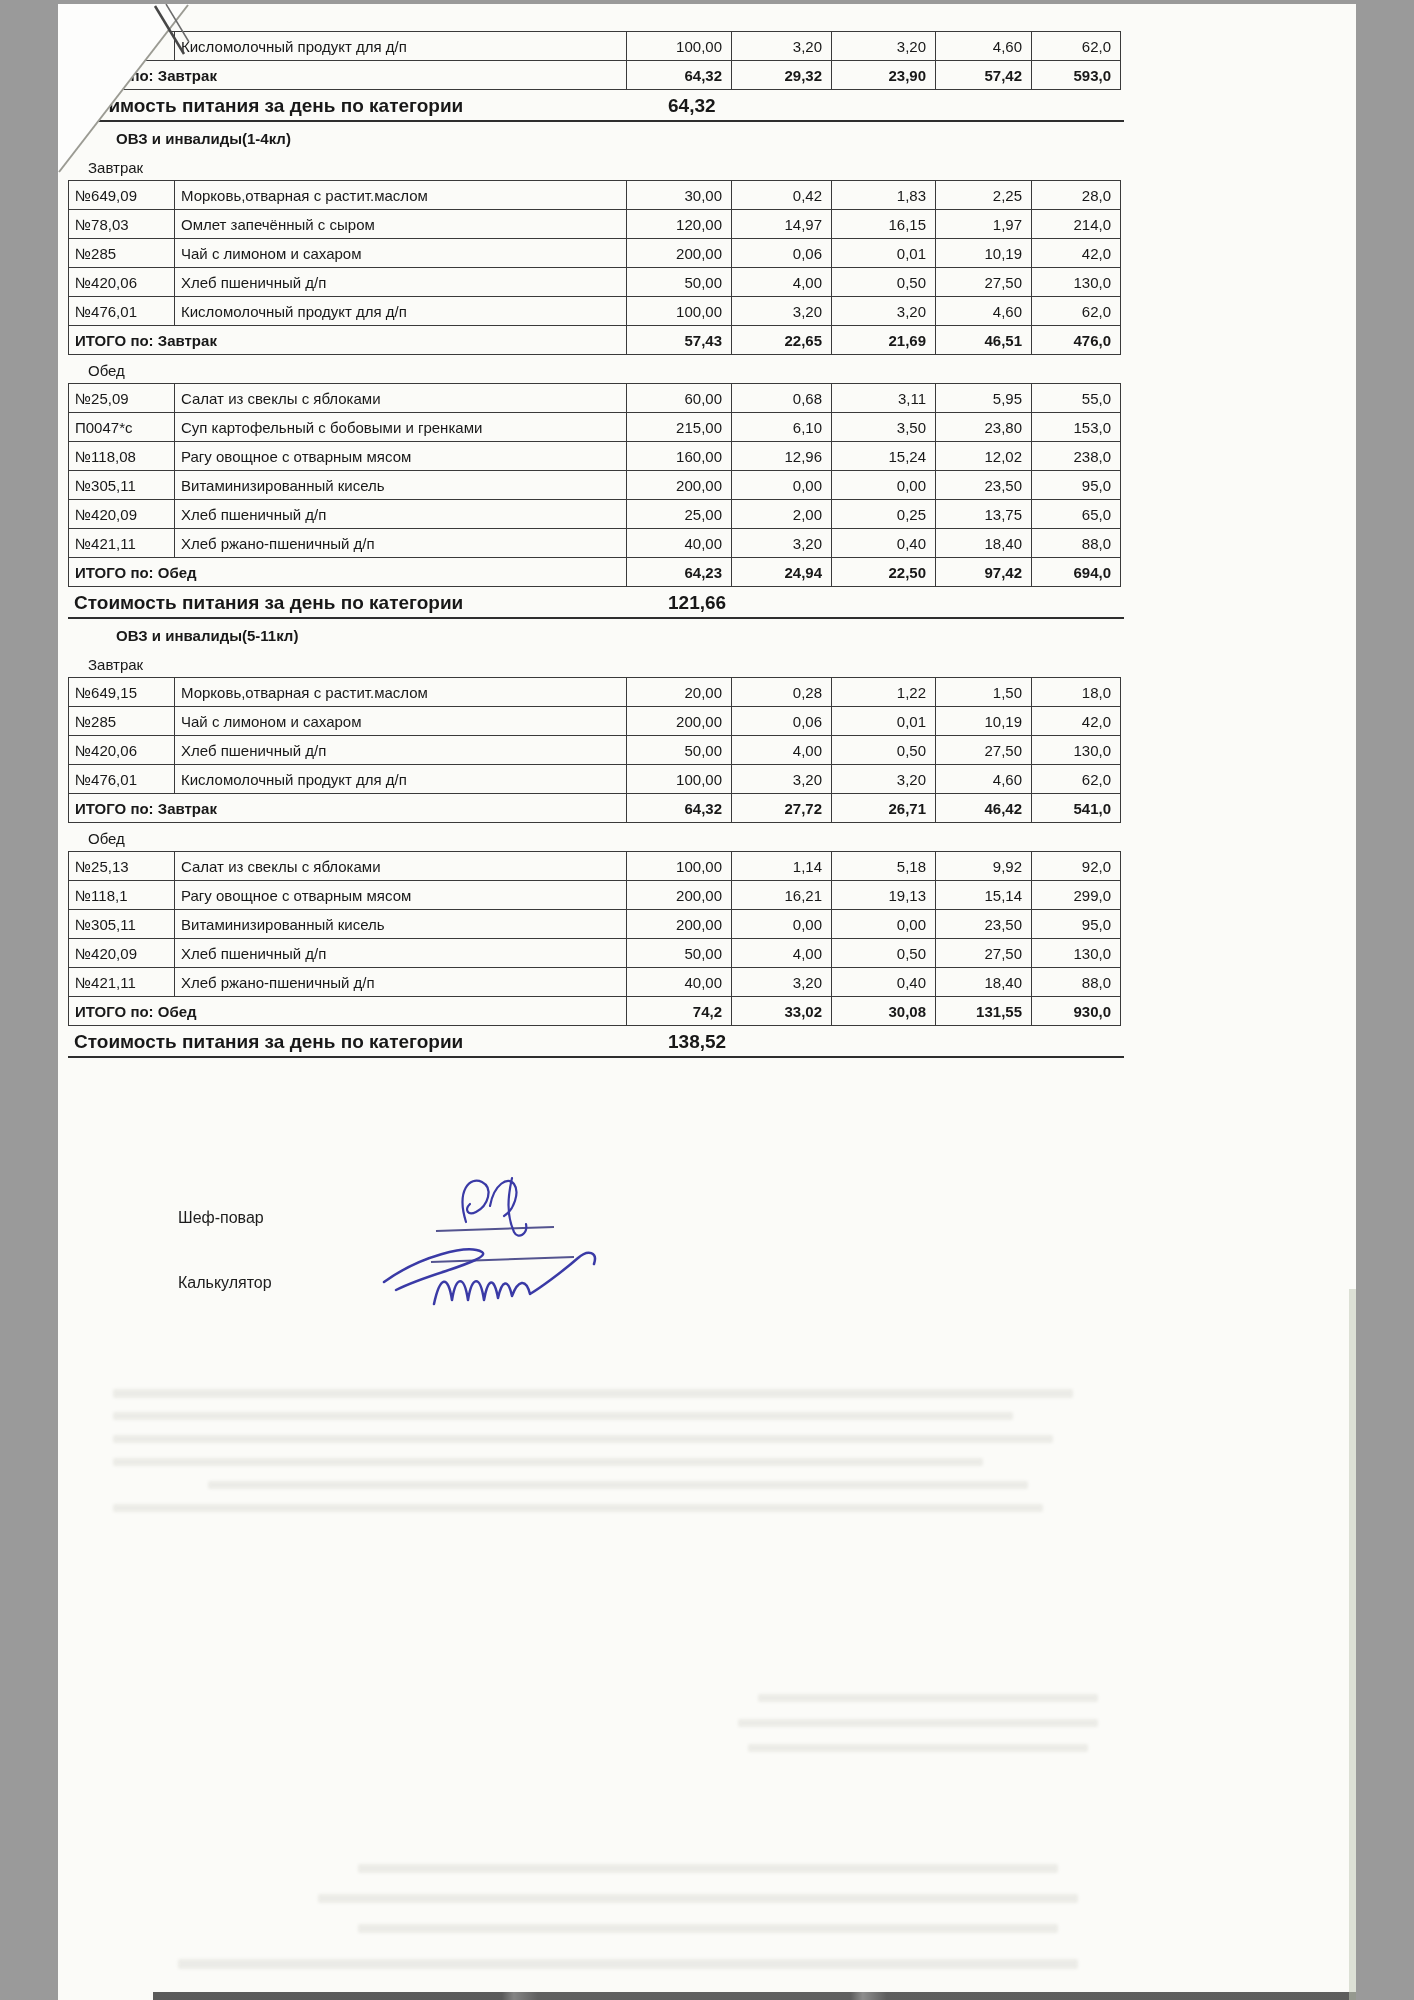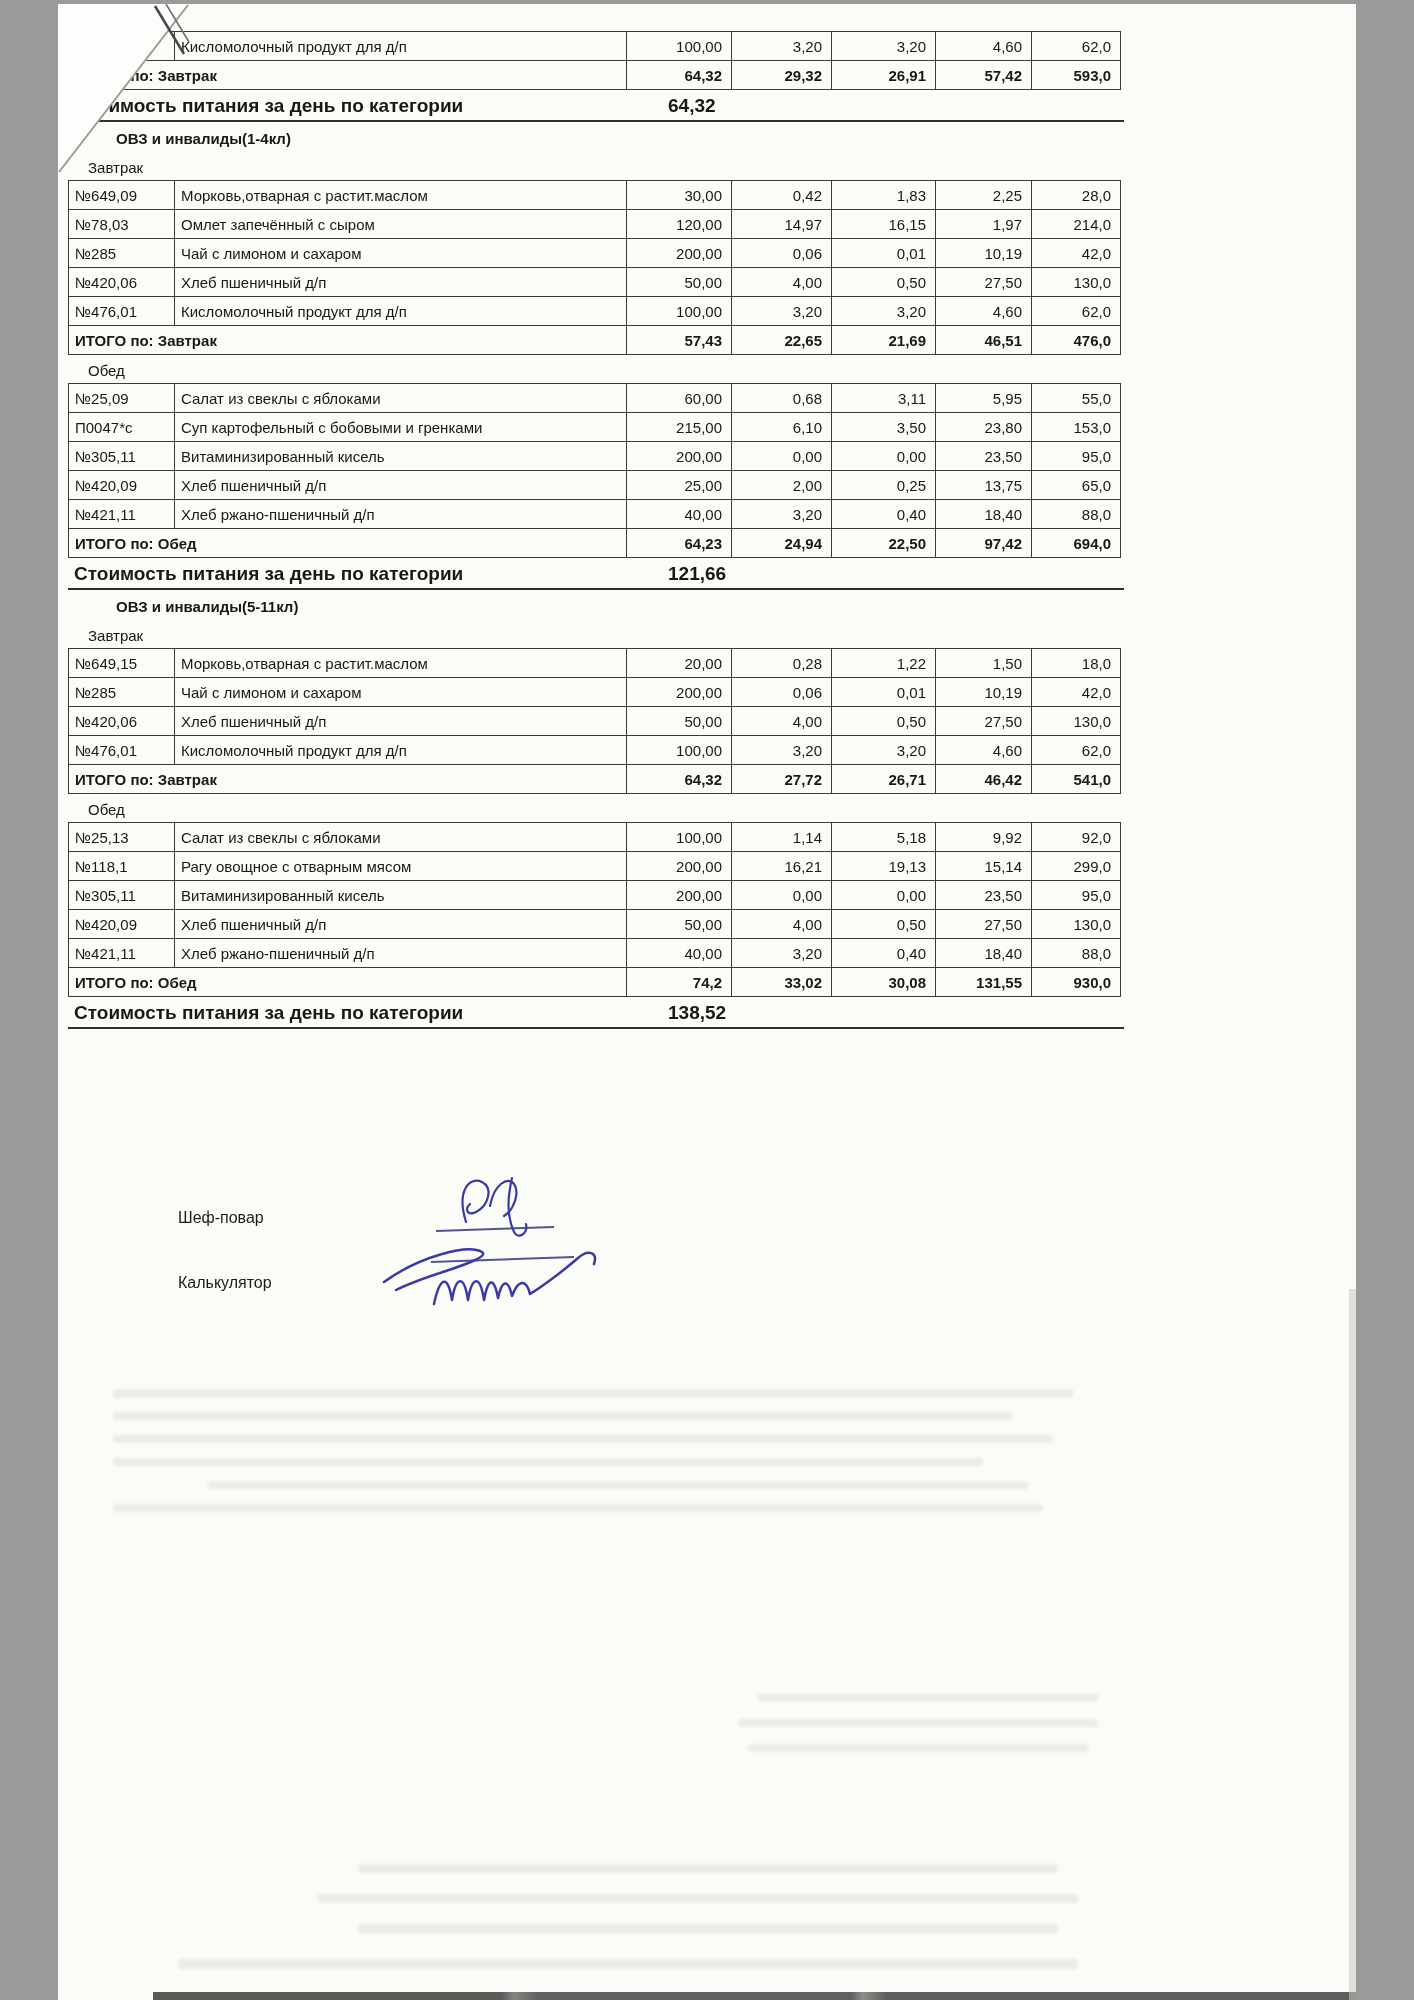--- a/index.html
+++ b/index.html
@@ -72,21 +72,21 @@
             <td class="num">100,00</td>
             <td class="num">3,20</td>
             <td class="num">3,20</td>
             <td class="num">4,60</td>
             <td class="num">62,0</td>
           </tr>
           <tr class="total-row">
             <td class="tlabel" colspan="2">ИТОГО по: Завтрак</td>
             <td class="num">64,32</td>
             <td class="num">29,32</td>
-            <td class="num">26,91</td>
+            <td class="num">23,90</td>
             <td class="num">57,42</td>
             <td class="num">593,0</td>
           </tr>
         </tbody>
       </table>
       <div class="day-total"><span class="dt-label">Стоимость питания за день по категории</span><span class="dt-value">64,32</span></div>
       <div class="cat-title">ОВЗ и инвалиды(1-4кл)</div>
       <div class="meal-label">Завтрак</div>
       <table class="menu">
         <colgroup>
@@ -178,20 +178,29 @@
           <tr class="dish-row">
             <td class="code">П0047*с</td>
             <td class="name">Суп картофельный с бобовыми и гренками</td>
             <td class="num">215,00</td>
             <td class="num">6,10</td>
             <td class="num">3,50</td>
             <td class="num">23,80</td>
             <td class="num">153,0</td>
           </tr>
           <tr class="dish-row">
+            <td class="code">№118,08</td>
+            <td class="name">Рагу овощное с отварным мясом</td>
+            <td class="num">160,00</td>
+            <td class="num">12,96</td>
+            <td class="num">15,24</td>
+            <td class="num">12,02</td>
+            <td class="num">238,0</td>
+          </tr>
+          <tr class="dish-row">
             <td class="code">№305,11</td>
             <td class="name">Витаминизированный кисель</td>
             <td class="num">200,00</td>
             <td class="num">0,00</td>
             <td class="num">0,00</td>
             <td class="num">23,50</td>
             <td class="num">95,0</td>
           </tr>
           <tr class="dish-row">
             <td class="code">№420,09</td>

